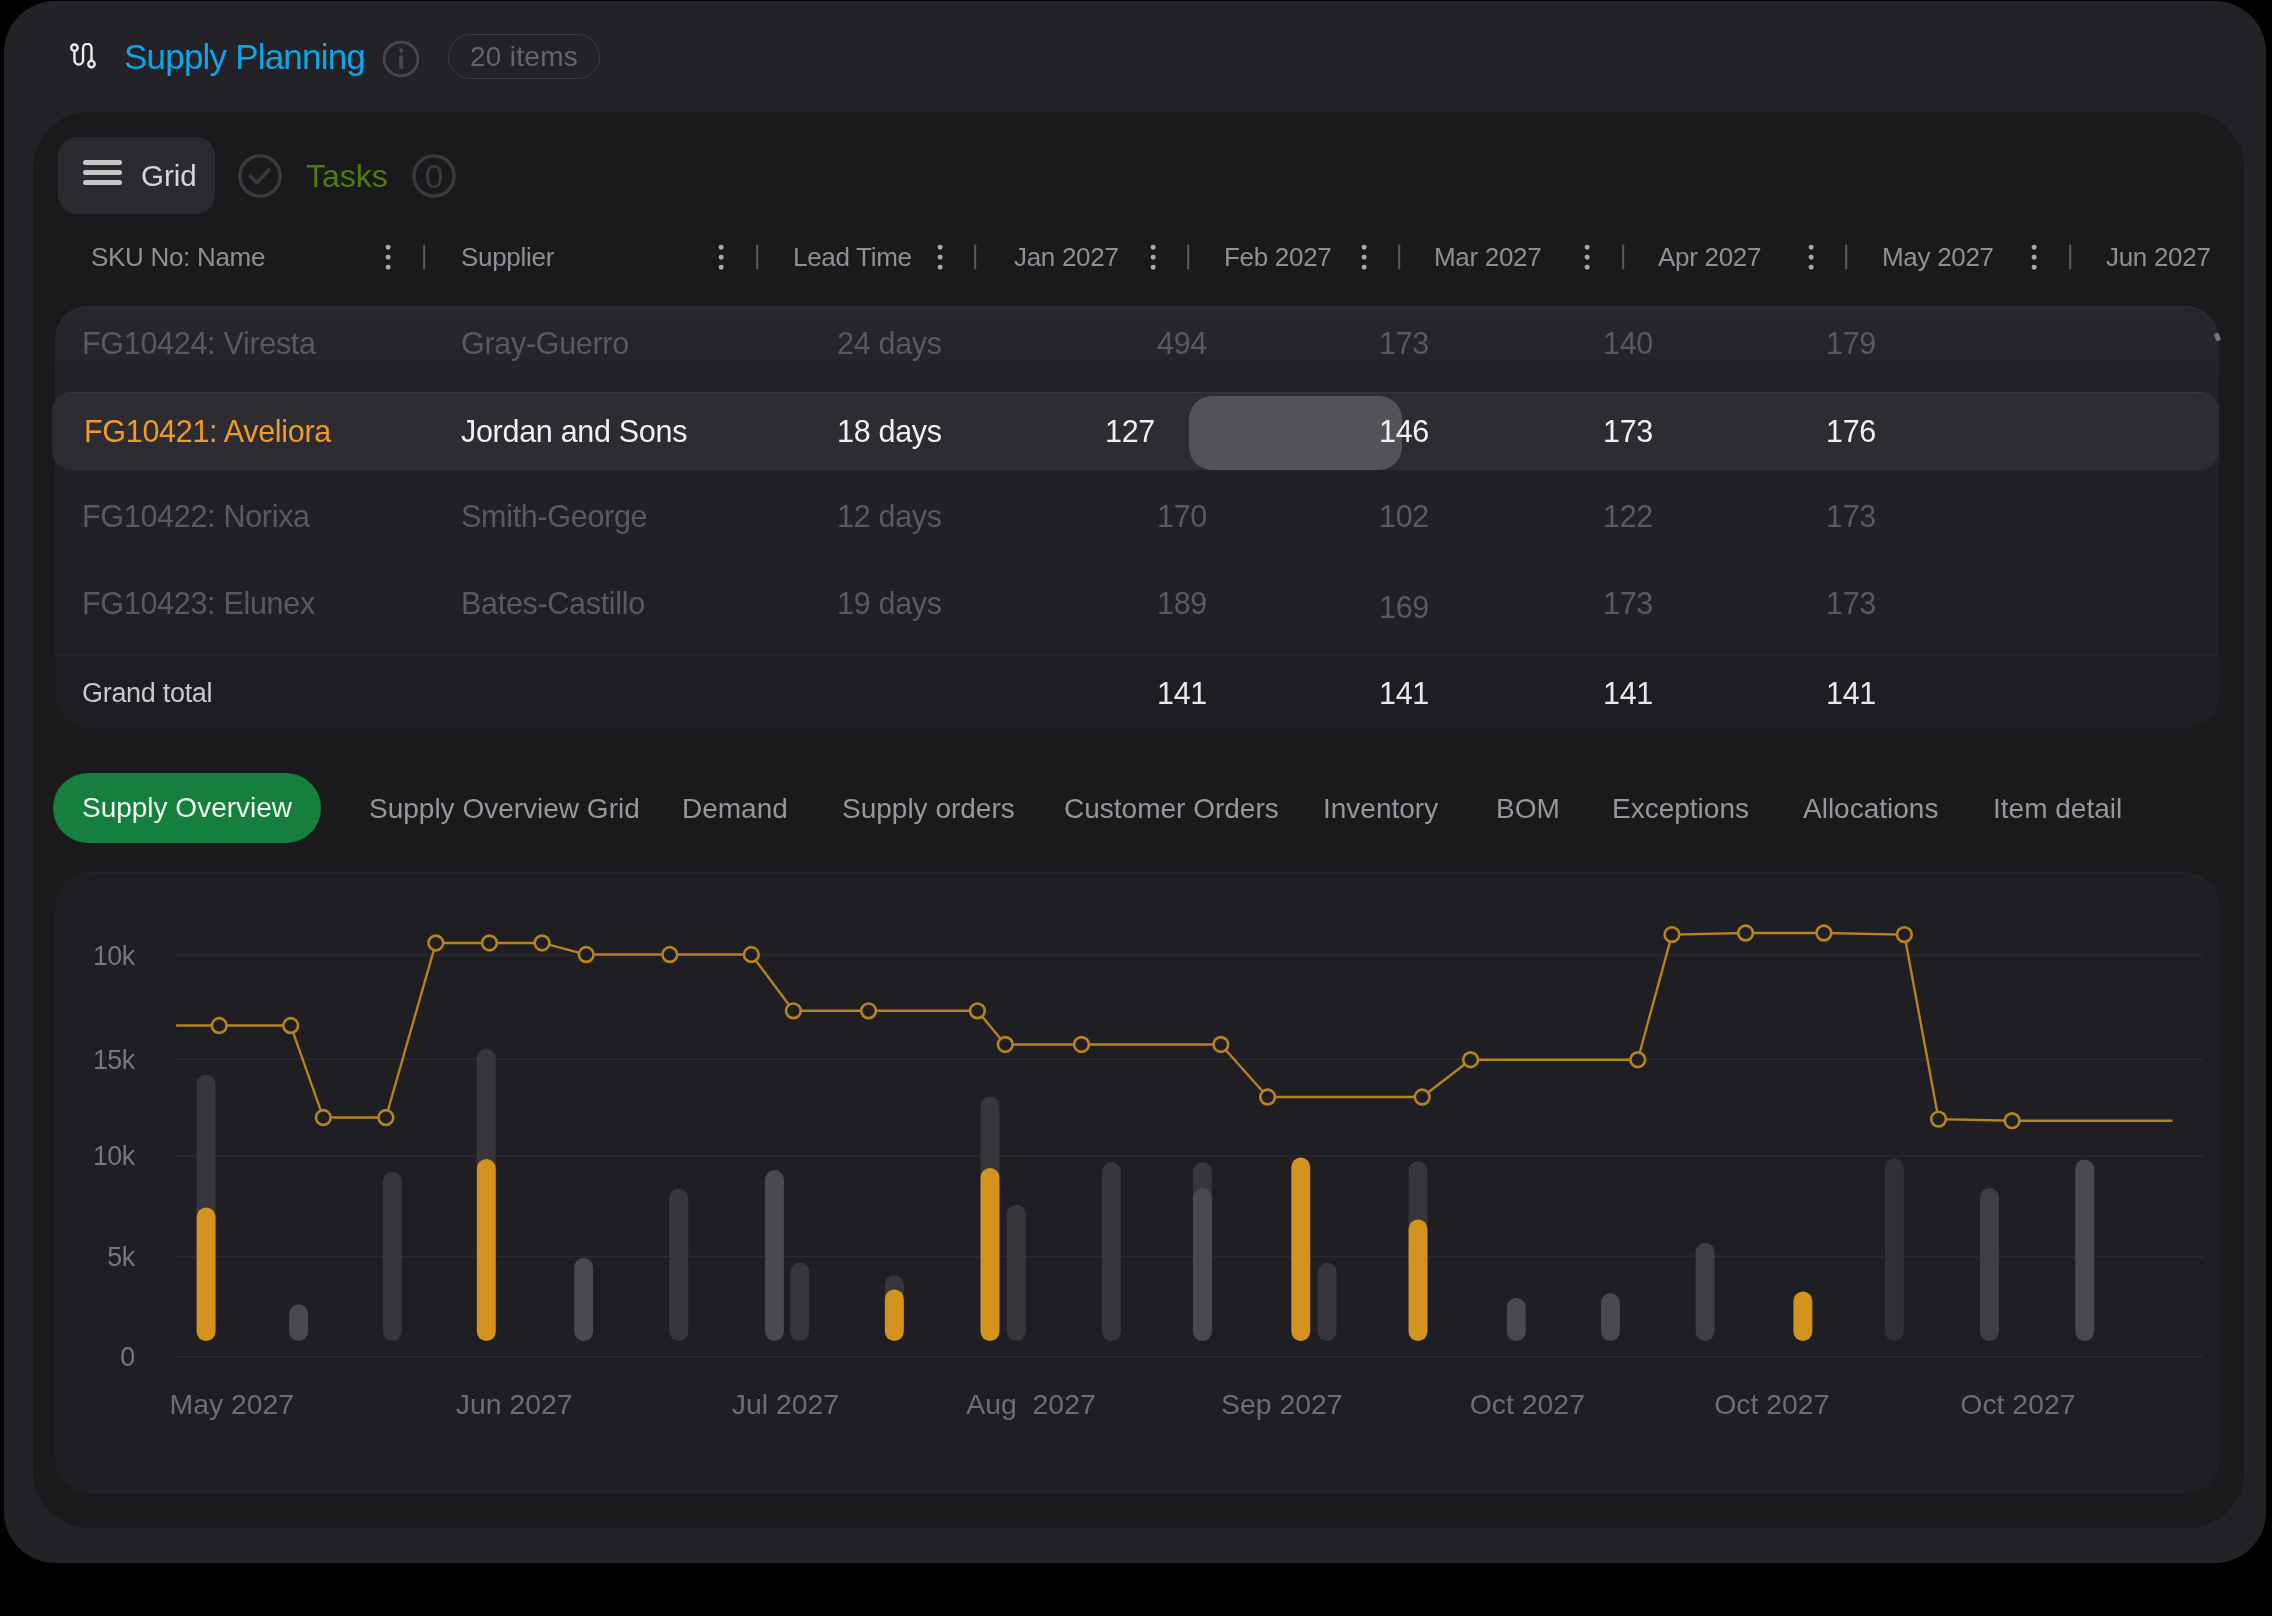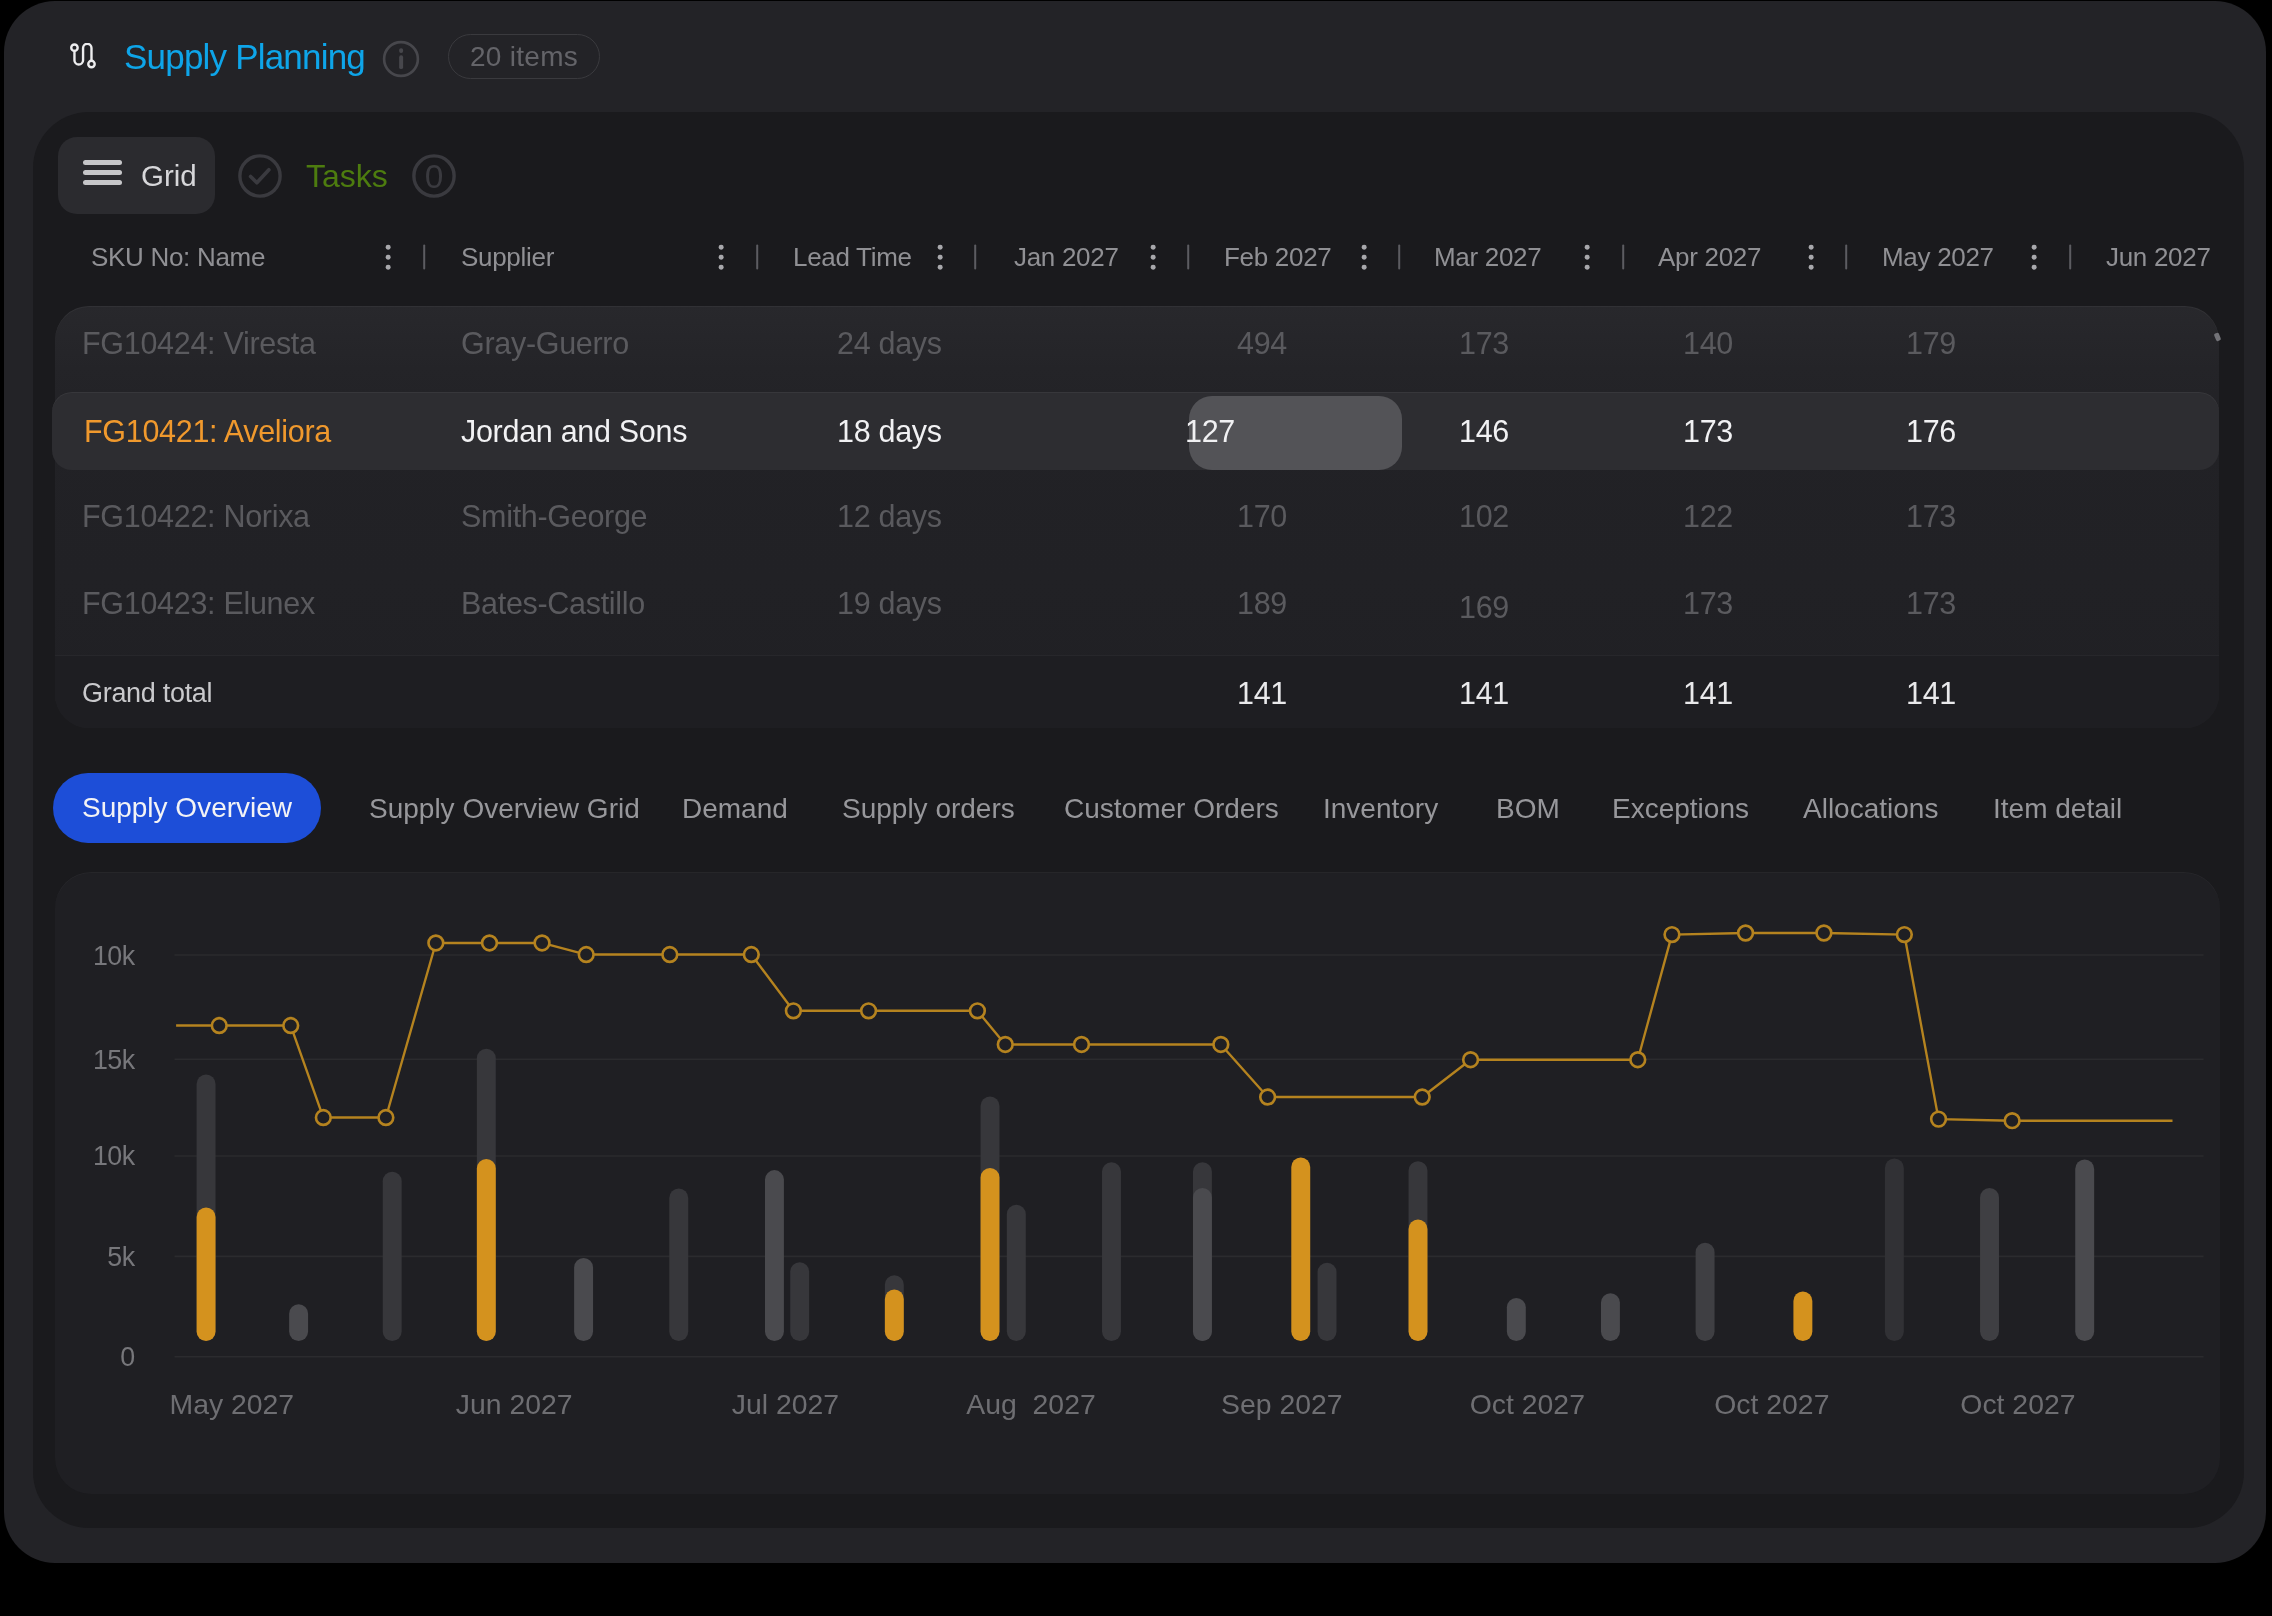--- a/index.html
+++ b/index.html
@@ -9,21 +9,21 @@
 #inner{position:absolute;left:33px;top:112px;width:2211px;height:1416px;background:#1a1a1d;border-radius:56px}
 #tblock{position:absolute;left:55px;top:306px;width:2164px;height:422px;background:linear-gradient(180deg,#28282c 0%,#242428 63px,#222226 116px,#202024 100%);border-radius:34px;box-shadow:inset 0 1.1px 0 rgba(255,255,255,0.045)}
 #grand{position:absolute;left:55px;top:655px;width:2164px;height:73px;background:#1e1e22;border-radius:0 0 34px 34px;border-top:1.1px solid rgba(255,255,255,0.045)}
 #selrow{position:absolute;left:52px;top:392px;width:2167px;height:78px;background:#2d2d31;border-radius:20px;box-shadow:inset 0 1.1px 0 rgba(255,255,255,0.05)}
 #cell127{position:absolute;left:1189px;top:396px;width:213px;height:74px;background:#535357;border-radius:23px}
 .hlabel{position:absolute;font-size:26px;color:#909094;white-space:nowrap;transform:translateY(-50%);letter-spacing:-0.3px}
 .dots{position:absolute;transform:translate(-50%,-50%);display:flex;flex-direction:column;gap:5.3px}
 .dots i{width:4.7px;height:4.7px;border-radius:50%;background:#a8a8ac}
 .pipe{position:absolute;width:1.6px;height:25px;background:#5c5c61;border-radius:1.1px;transform:translate(-50%,-50%)}
 .rt{position:absolute;font-size:30.5px;letter-spacing:-0.3px;white-space:nowrap;transform:translateY(-50%)}
-.num{text-align:center}
+.num{text-align:left}
 .dim{color:#5a5a5e}
 .sel{color:#f1f1f3}
 .tab{position:absolute;font-size:28px;color:#97979b;white-space:nowrap;transform:translateY(-50%)}
 #chartcard{position:absolute;left:55px;top:872px;width:2165px;height:622px;background:#1f1f23;border-radius:36px;box-shadow:inset 0 1.1px 0 rgba(255,255,255,0.03)}
 </style></head>
 <body>
 <div id="app"></div>
 <div id="inner"></div>
 
 <svg class="abs" style="left:69px;top:43px" width="27" height="27" viewBox="0 0 52 52" fill="none">
@@ -152,21 +152,21 @@
 <div class="rt dim num" style="left:1826px;top:603px;width:210px">173</div>
 
 <div class="rt" style="left:82px;top:693px;font-size:27px;color:#c9c9cc">Grand total</div>
 <div class="rt num" style="left:1157px;top:693px;width:210px;color:#e9e9eb">141</div>
 <div class="rt num" style="left:1379px;top:693px;width:210px;color:#e9e9eb">141</div>
 <div class="rt num" style="left:1603px;top:693px;width:210px;color:#e9e9eb">141</div>
 <div class="rt num" style="left:1826px;top:693px;width:210px;color:#e9e9eb">141</div>
 
 <div class="abs" style="left:2215px;top:333px;width:4.7px;height:8px;border-radius:1.6px;background:#737378;transform:rotate(-22deg)"></div>
 
-<div class="abs" style="left:53px;top:773px;width:268px;height:70px;background:#1d4ed8;border-radius:35px;display:flex;align-items:center;justify-content:center;font-size:28px;font-weight:500;color:#f3f3f5">Supply Overview</div>
+<div class="abs" style="left:53px;top:773px;width:268px;height:70px;background:#15803d;border-radius:35px;display:flex;align-items:center;justify-content:center;font-size:28px;font-weight:500;color:#f3f3f5">Supply Overview</div>
 <div class="tab" style="left:369px;top:809px">Supply Overview Grid</div>
 <div class="tab" style="left:682px;top:809px">Demand</div>
 <div class="tab" style="left:842px;top:809px">Supply orders</div>
 <div class="tab" style="left:1064px;top:809px">Customer Orders</div>
 <div class="tab" style="left:1323px;top:809px">Inventory</div>
 <div class="tab" style="left:1496px;top:809px">BOM</div>
 <div class="tab" style="left:1612px;top:809px">Exceptions</div>
 <div class="tab" style="left:1803px;top:809px">Allocations</div>
 <div class="tab" style="left:1993px;top:809px">Item detail</div>
 

